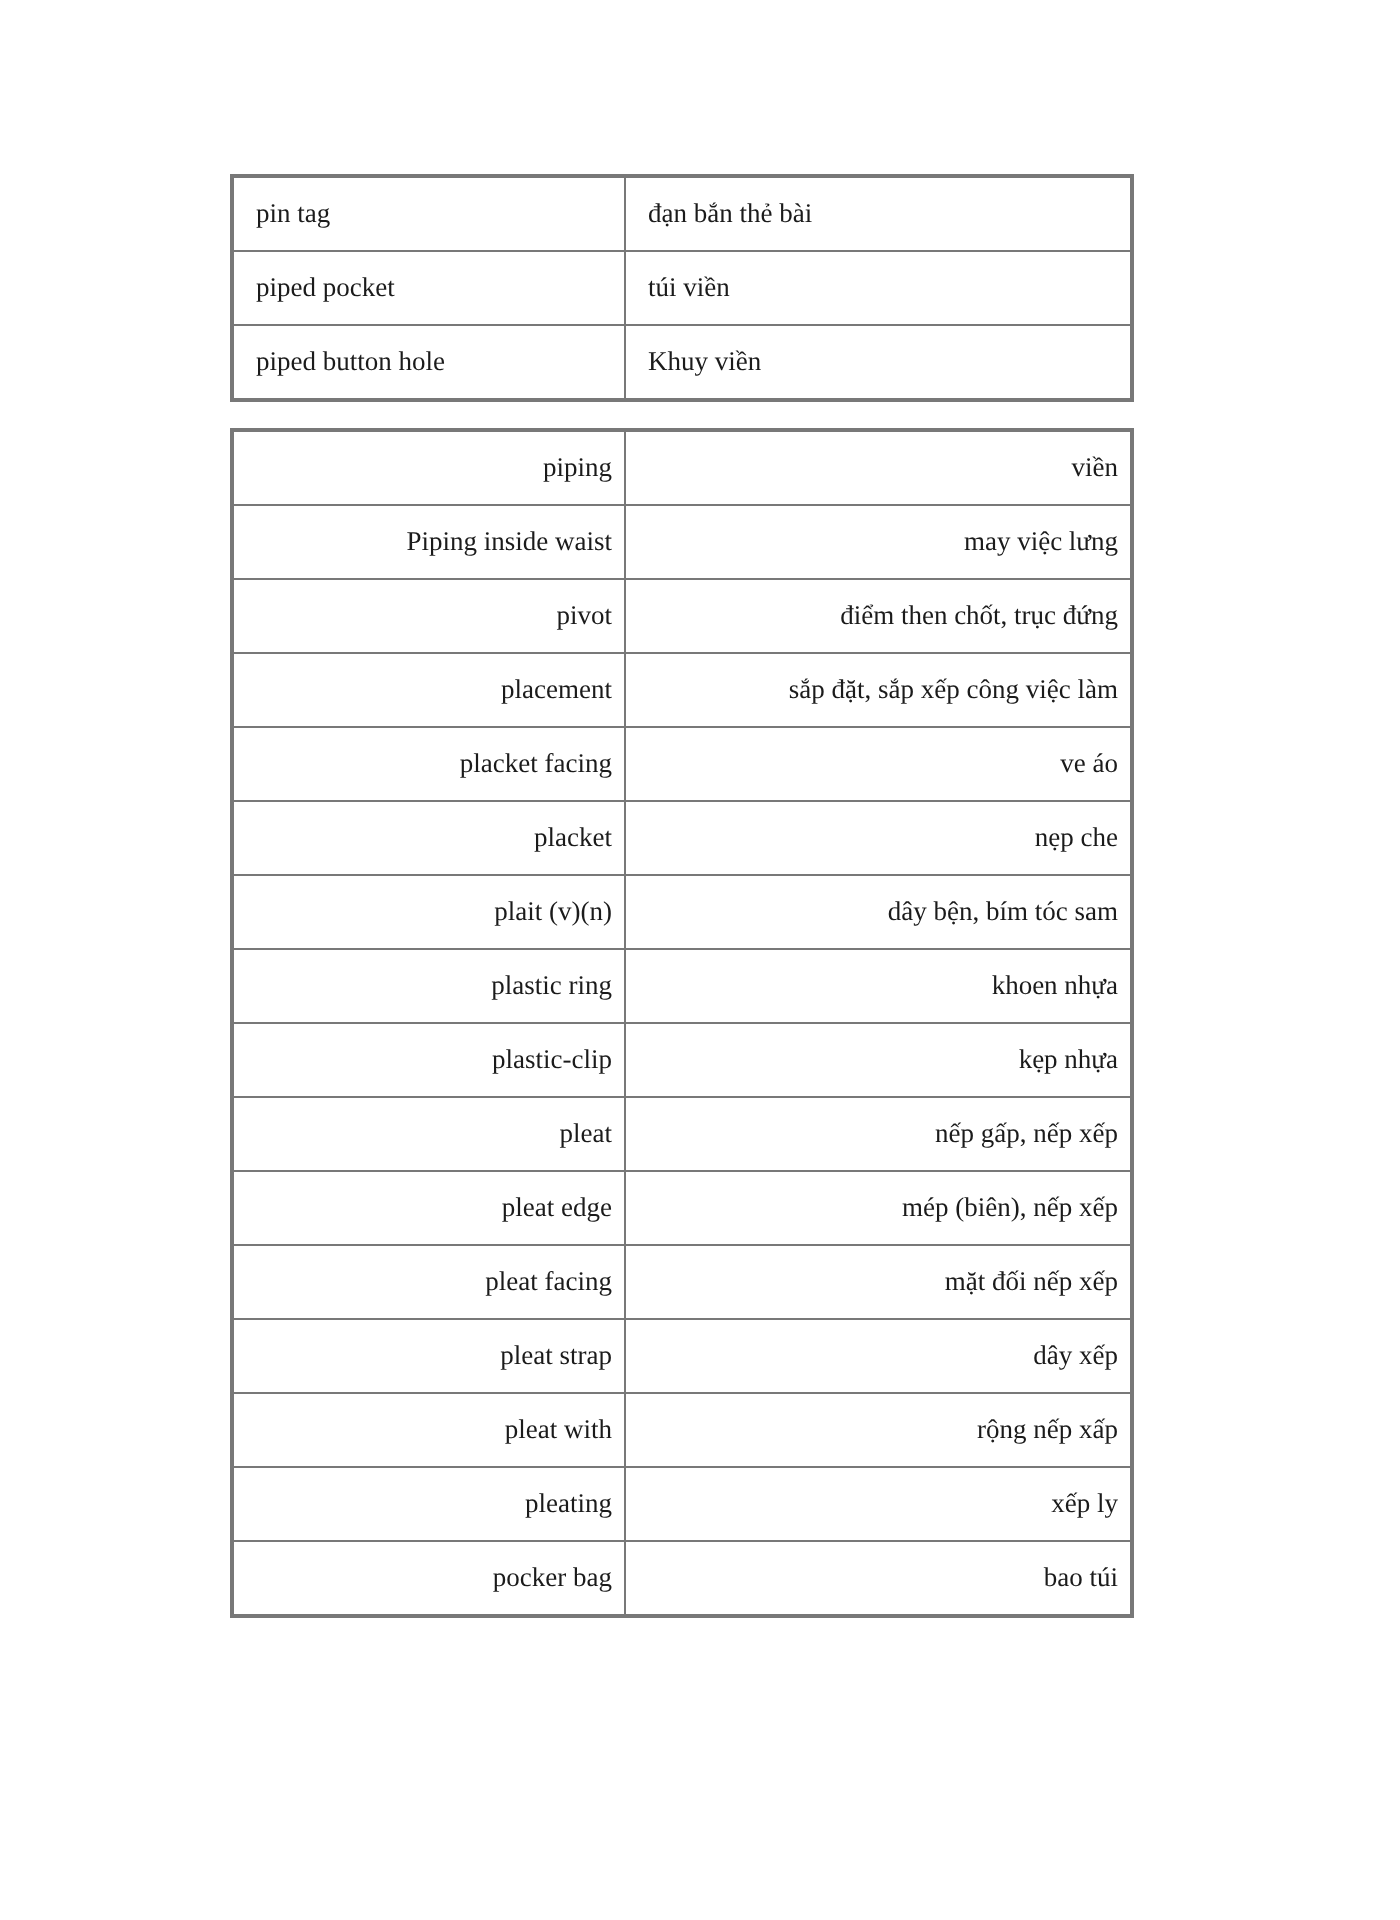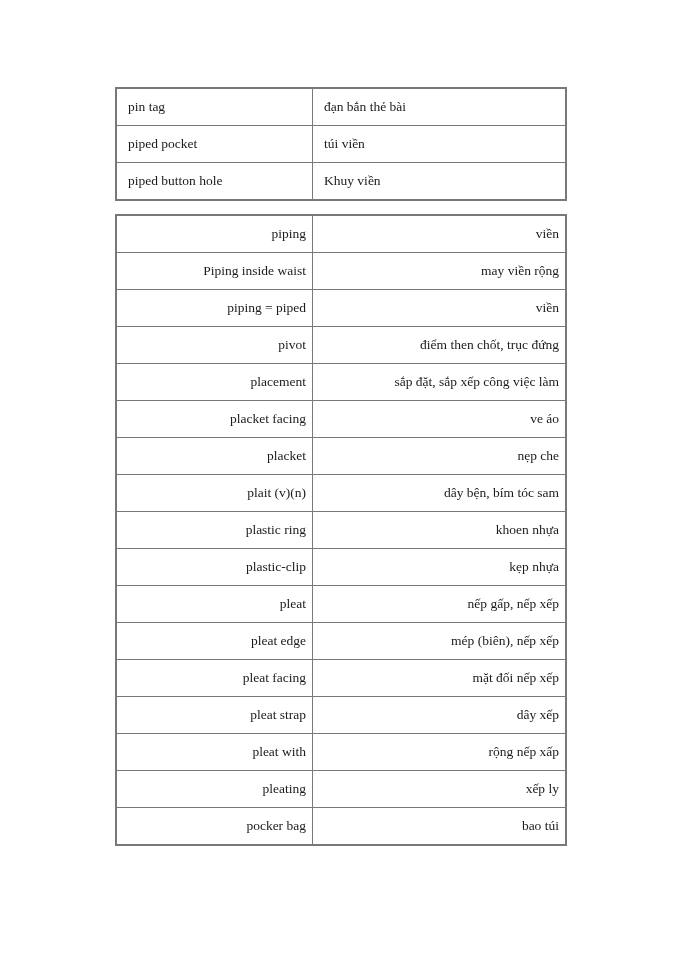--- a/index.html
+++ b/index.html
@@ -60,25 +60,21 @@
   </table>
 
   <table class="doc-table" id="table-main">
     <tbody>
         <tr>
           <td class="term-col">piping</td>
           <td>viền</td>
         </tr>
         <tr>
           <td class="term-col">Piping inside waist</td>
-          <td>may viền rộng</td>
-        </tr>
-        <tr>
-          <td class="term-col">piping = piped</td>
-          <td>viền</td>
+          <td>may việc lưng</td>
         </tr>
         <tr>
           <td class="term-col">pivot</td>
           <td>điểm then chốt, trục đứng</td>
         </tr>
         <tr>
           <td class="term-col">placement</td>
           <td>sắp đặt, sắp xếp công việc làm</td>
         </tr>
         <tr>

